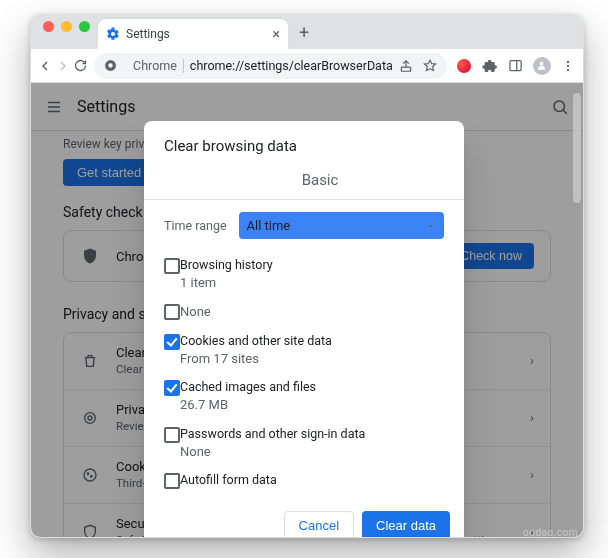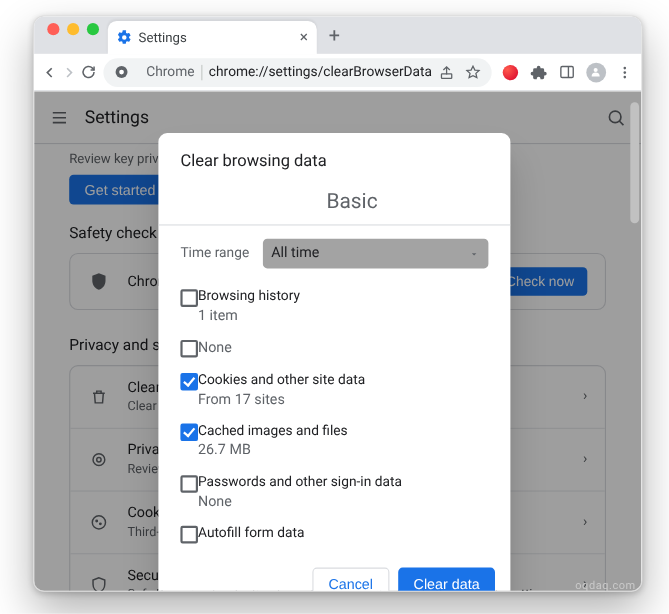--- a/index.html
+++ b/index.html
@@ -48,26 +48,26 @@
   .row .rsub { font-size:11.5px; color:#5f6368; margin-top:2px; line-height:1.3; }
   .row .chev { color:#5f6368; }
   .btn-blue-sm { background:#1a73e8; color:#fff; border:none; padding:6px 12px; border-radius:4px; font-size:12.5px; white-space:nowrap; }
 
   .scrim { position:absolute; inset:0; background: rgba(0,0,0,.38); }
 
   
   .dialog { position:absolute; left:113px; top:38px; width: 320px; background:#fff; border-radius:8px; box-shadow: 0 11px 15px -7px rgba(0,0,0,.2), 0 24px 38px 3px rgba(0,0,0,.14); overflow:hidden; display:flex; flex-direction:column; }
   .dlg-title { font-size:15px; padding: 16px 20px 6px; color:#202124; }
   .dlg-tabs { display:flex; border-bottom:1px solid #dadce0; }
-  .dlg-tab { flex:1; text-align:center; padding:10px 0; font-size:19px; color:#5f6368; cursor:pointer;margin-left:32px; }
+  .dlg-tab { flex:1; text-align:center; padding:10px 0; font-size:15px; color:#5f6368; cursor:pointer;margin-left:32px; }
   .dlg-tab.active { color:#1a73e8; border-bottom:2px solid #1a73e8; margin-bottom:-1px; font-weight:500; }
   .dlg-body { padding: 12px 20px 6px; }
   .time-row { display:flex; align-items:center; gap:12px; margin-bottom:12px; }
   .time-label { font-size:12.5px; color:#5f6368; }
-  .time-select { flex:1; background:#a3a3a3; border:none; border-radius:4px; padding:6px 8px; font-size:13px; display:flex; align-items:center; justify-content:space-between; color:#202124; }
+  .time-select { flex:1; background:#3b82f6; border:none; border-radius:4px; padding:6px 8px; font-size:13px; display:flex; align-items:center; justify-content:space-between; color:#202124; }
   .check-row { display:flex; padding: 6px 0; align-items:flex-start; }
   .chk { width:16px; height:16px; border:2px solid #5f6368; border-radius:2px; flex-shrink:0; margin-top:1px; position:relative; }
   .chk.on { background:#1a73e8; border-color:#1a73e8; }
   .chk.on::after { content:""; position:absolute; left:3px; top:0px; width:4px; height:8px; border:solid #fff; border-width:0 2px 2px 0; transform: rotate(40deg); }
   .ck-text { font-size:12.5px; color:#202124; line-height:1.35; }
   .ck-sub { font-size:13px; color:#5f6368; }
   .dlg-actions { display:flex; justify-content:flex-end; gap:8px; padding: 10px 14px 14px; }
   .btn-outline { background:#fff; border:1px solid #dadce0; color:#1a73e8; padding:6px 14px; border-radius:4px; font-size:13px; }
   .btn-fill { background:#1a73e8; color:#fff; border:none; padding:6px 14px; border-radius:4px; font-size:13px; font-weight:500; }
   .page-scrollbar { position:absolute; right:0; top:0; width:14px; height:100%; }

